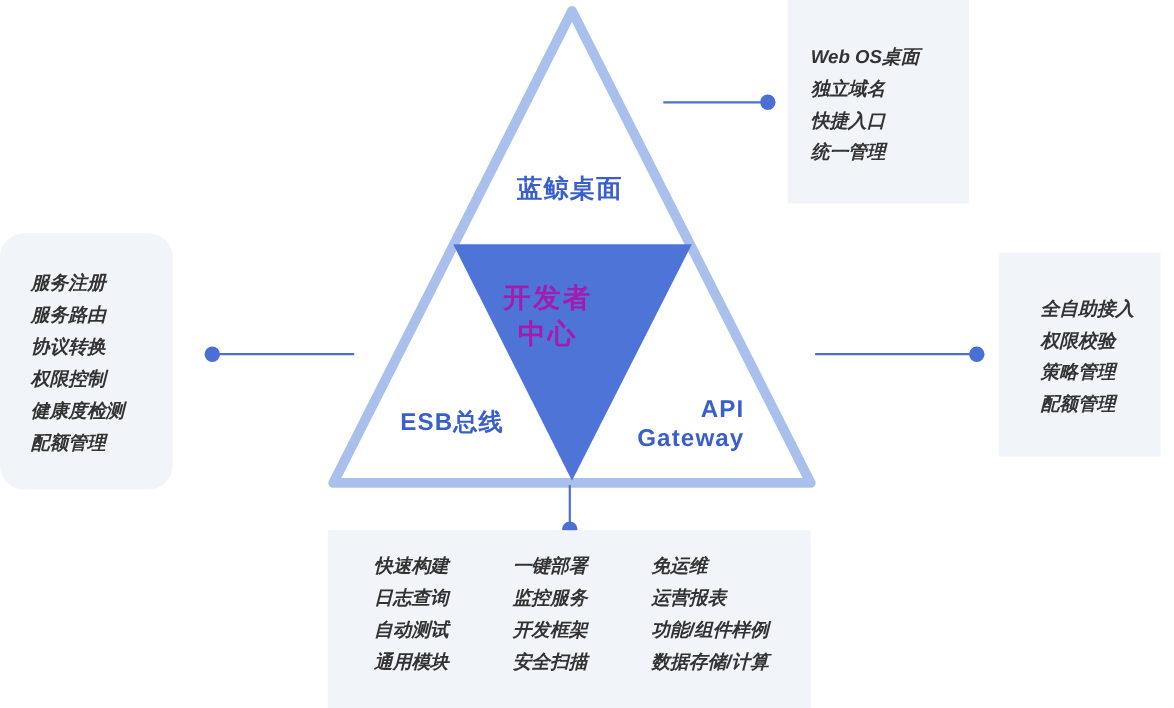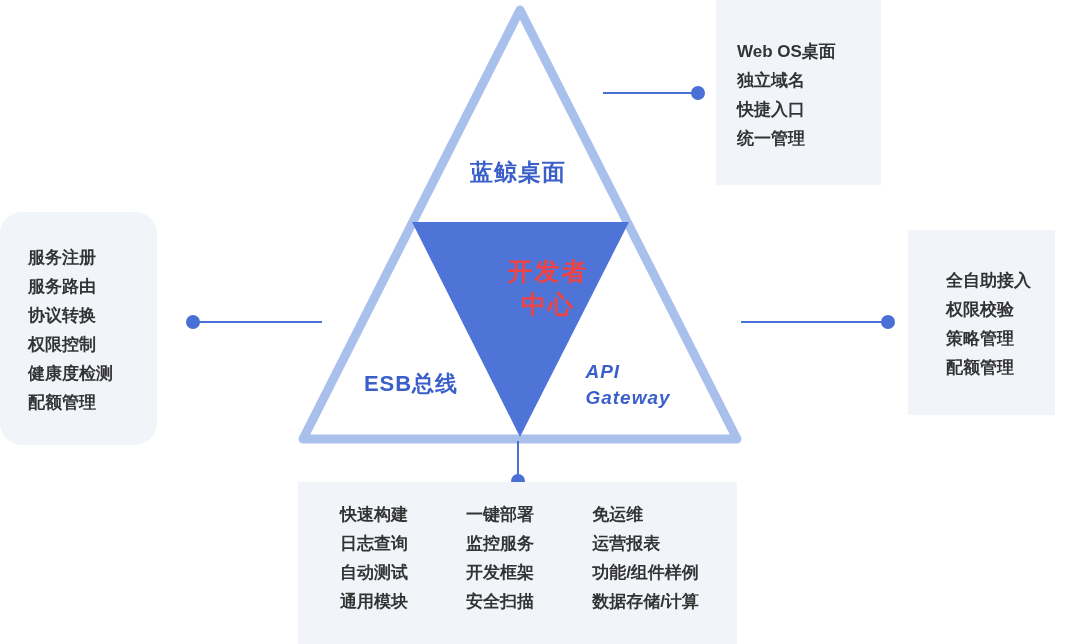--- a/index.html
+++ b/index.html
@@ -25,29 +25,29 @@
   .tri-label {
     position: absolute;
     transform: translate(-50%, -50%);
     font-weight: bold;
     color: #3a5fc8;
     white-space: nowrap;
     letter-spacing: 1px;
   }
   .label-top    { left: 518px; top: 172px; font-size: 23px; }
   .label-center {
-    left: 548px; top: 288px;
-    font-size: 25px; color: #ef4444;
+    left: 498px; top: 288px;
+    font-size: 25px; color: #a21caf;
     text-align: center; line-height: 33px;
     letter-spacing: 2px;
   }
   .label-esb    { left: 411px; top: 384px; font-size: 22px; }
   .label-api    {
     left: 628px; top: 385px;
-    font-size: 19px; text-align: left; line-height: 26px; font-style: italic;
+    font-size: 22px; text-align: right; line-height: 26px;
   }
   
   .callout {
     position: absolute;
     background: #f1f4f9;
     color: #333333;
     font-weight: bold;
     font-size: 17px;
     line-height: 29px;
     box-sizing: border-box;
@@ -70,21 +70,21 @@
   }
   .callout-bottom {
     left: 298px; top: 482px;
     width: 439px; height: 162px;
     padding: 18px 0 0 42px;
     display: flex;
     gap: 36px;
   }
   .callout-bottom .col { width: 115px; }
   .callout-bottom .col:last-child { width: 185px; }
-  .line { white-space: nowrap; }
+  .line { white-space: nowrap; font-style: italic; }
 </style>
 </head>
 <body>
 
 <div class="canvas">
 
   <svg class="diagram-svg" viewBox="0 0 1067 644">
 
     <polygon points="520,10 303,439 737,439" fill="#ffffff" stroke="#aac0ec" stroke-width="9" stroke-linejoin="round"></polygon>
 

